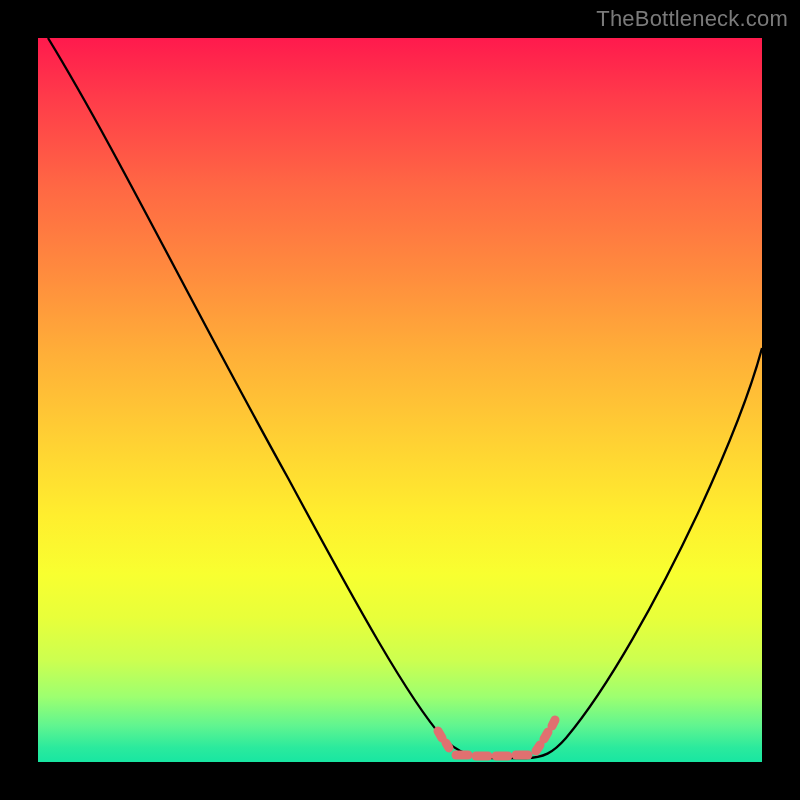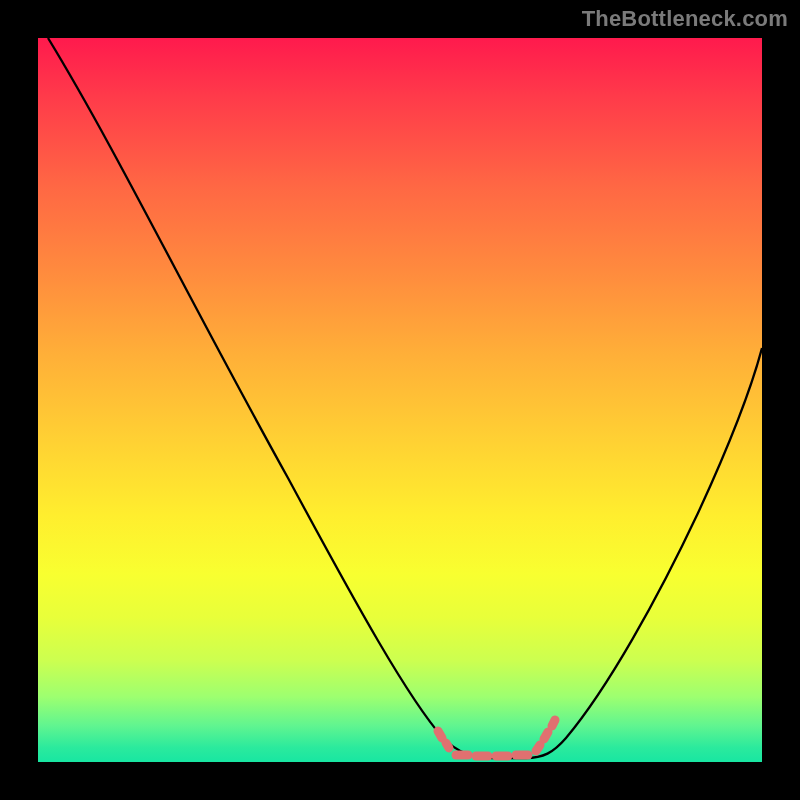--- a/index.html
+++ b/index.html
@@ -40,21 +40,21 @@
       #60f590 95%,
       #2bea9d 98%,
       #18e6a2 100%);
   }
   .watermark {
     position: absolute;
     top: 6px;
     right: 12px;
     color: #7a7a7a;
     font-size: 22px;
-    font-weight: 700;
+    font-weight: 400;
     letter-spacing: 0.2px;
   }
   svg.curve {
     position: absolute;
     top: 0;
     left: 0;
   }
 </style>
 </head>
 <body>

